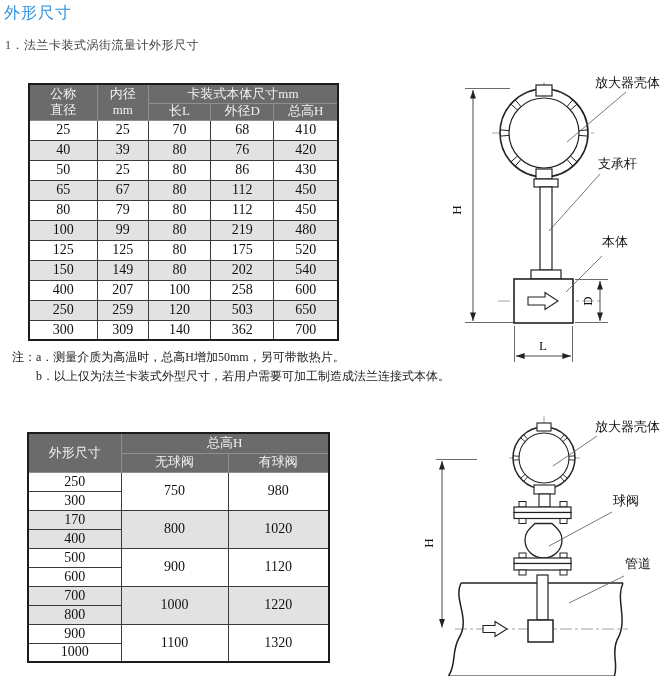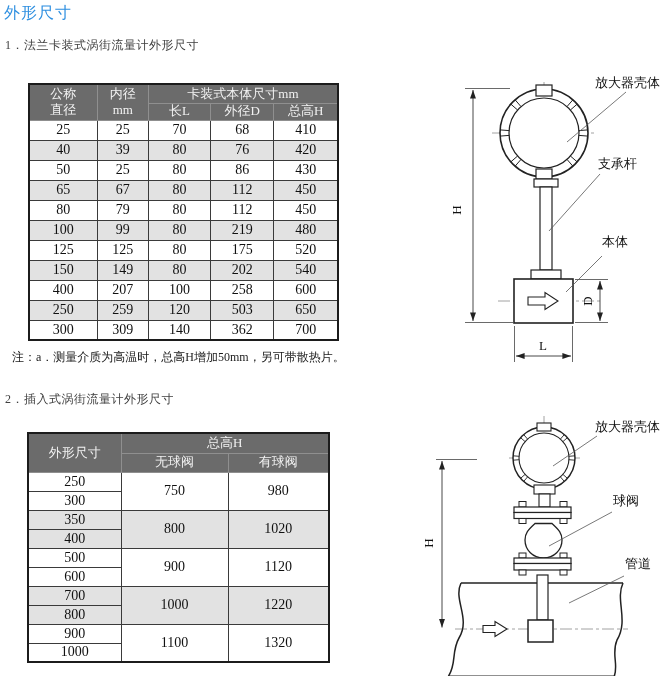--- a/index.html
+++ b/index.html
@@ -154,22 +154,22 @@
           <td>300</td>
           <td>309</td>
           <td>140</td>
           <td>362</td>
           <td>700</td>
         </tr>
     </tbody>
   </table>
 
   <div class="note note-a">注：a．测量介质为高温时，总高H增加50mm，另可带散热片。</div>
-
-  <div class="sec-heading sec2">2．插入式涡街流量计外形尺寸</div>
+  <div class="note note-b">b．以上仅为法兰卡装式外型尺寸，若用户需要可加工制造成法兰连接式本体。</div>
+
 
   <table class="tbl tbl2">
     <colgroup>
         <col style="width:93px">
         <col style="width:107px">
         <col style="width:101px">
       </colgroup>
     <thead>
       <tr>
         <th rowspan="2">外形尺寸</th>
@@ -183,21 +183,21 @@
     <tbody>
       <tr>
           <td>250</td>
           <td rowspan="2">750</td>
           <td rowspan="2">980</td>
         </tr>
       <tr>
           <td>300</td>
         </tr>
       <tr class="shade">
-          <td>350</td>
+          <td>170</td>
           <td rowspan="2">800</td>
           <td rowspan="2">1020</td>
         </tr>
       <tr class="shade">
           <td>400</td>
         </tr>
       <tr>
           <td>500</td>
           <td rowspan="2">900</td>
           <td rowspan="2">1120</td>

